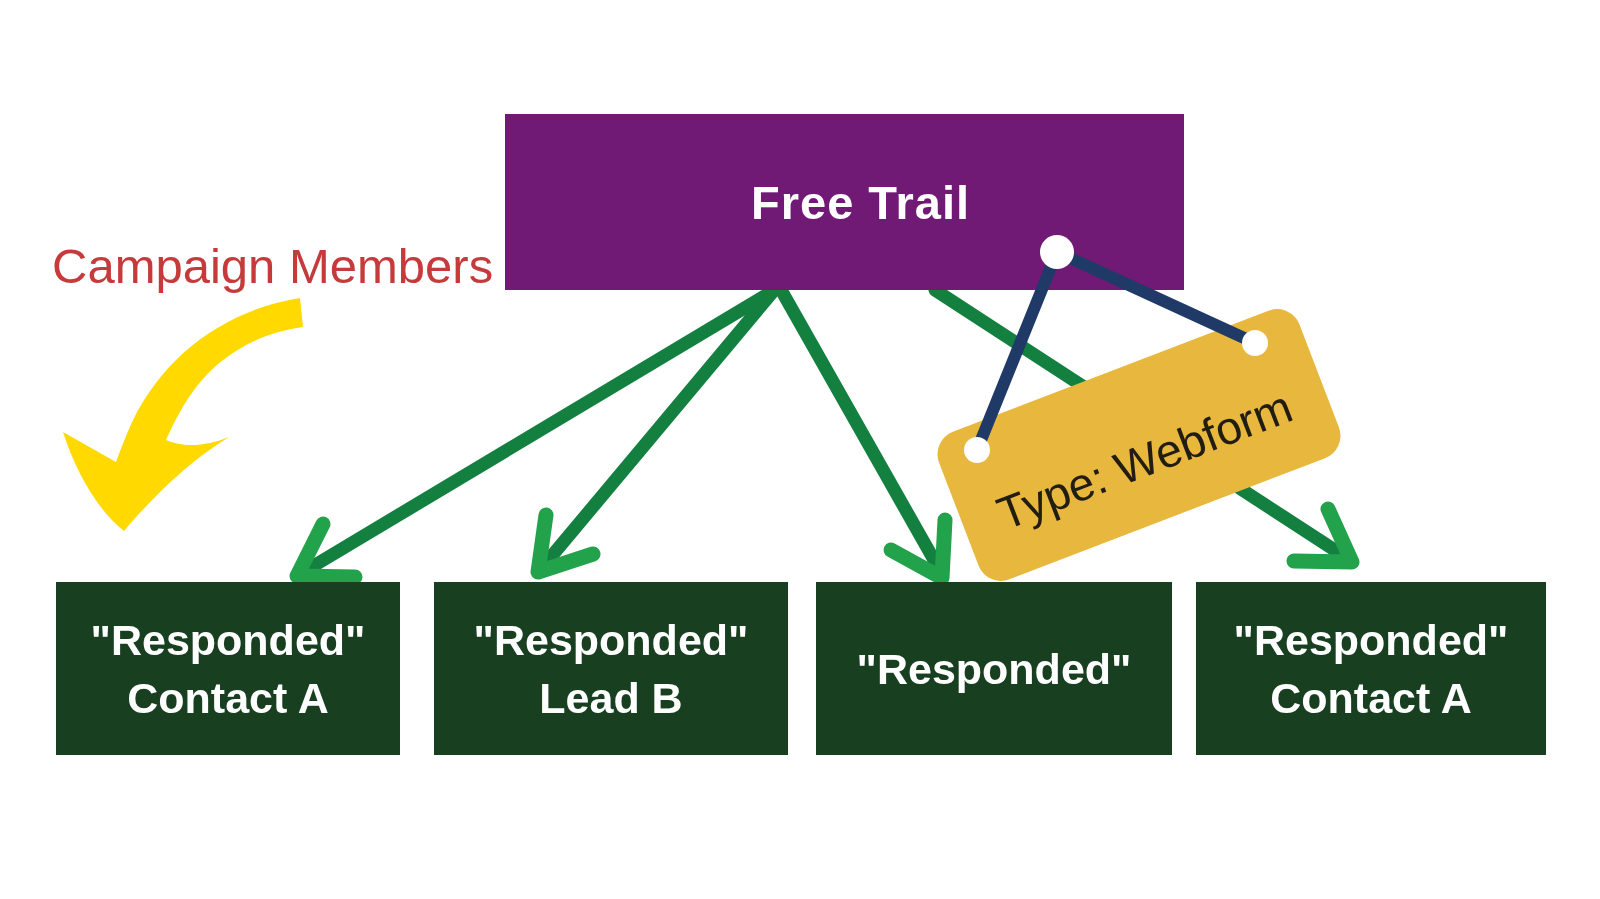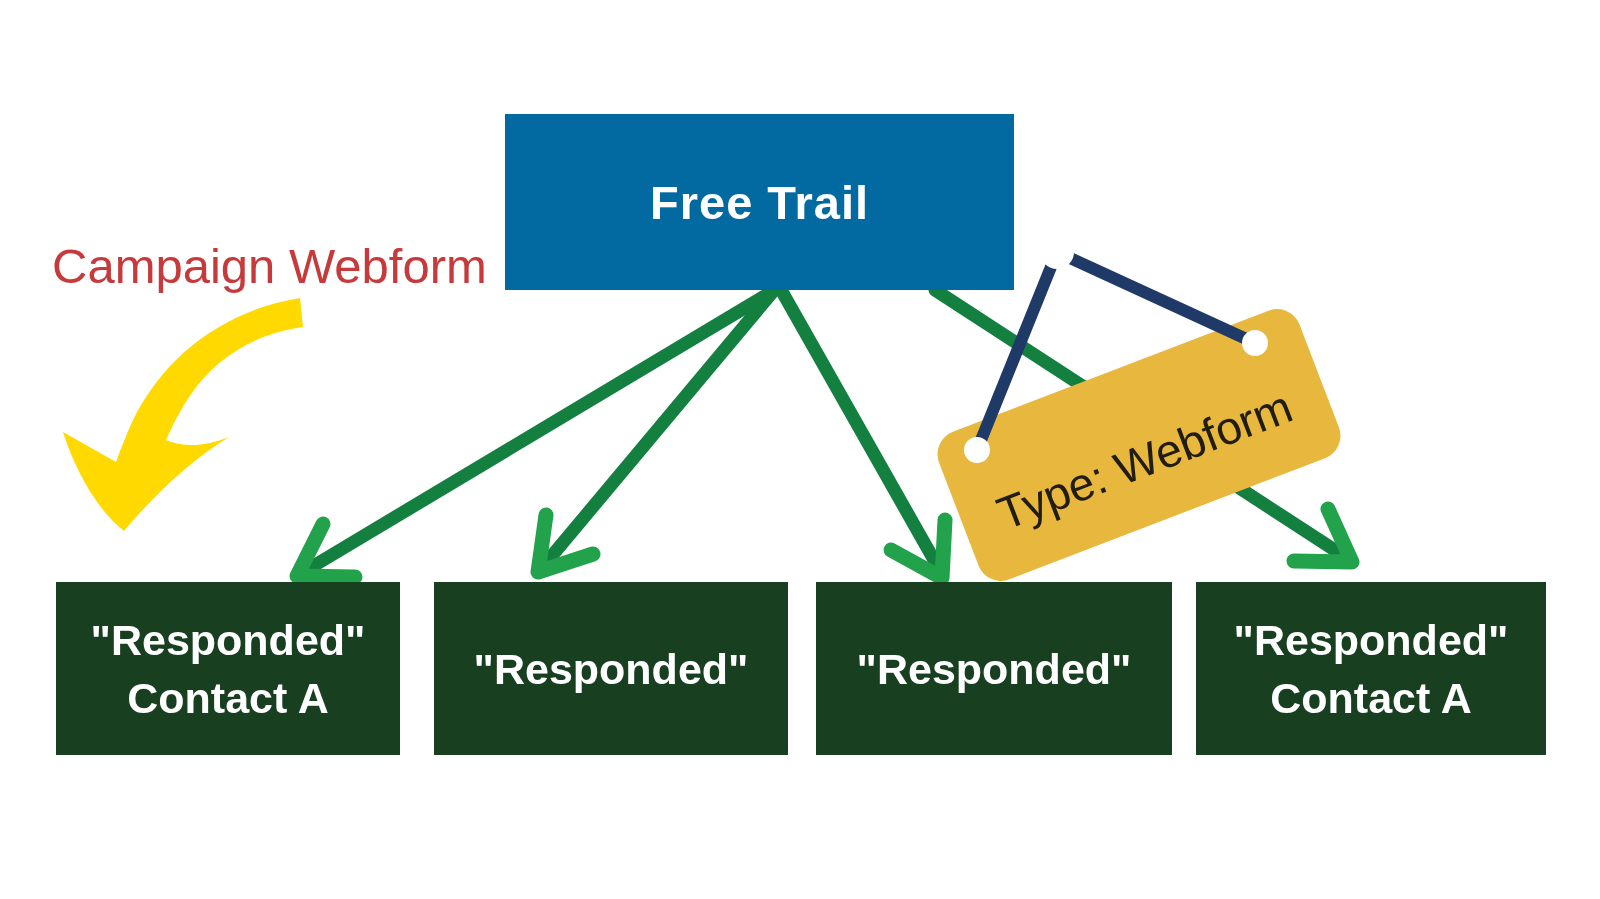--- a/index.html
+++ b/index.html
@@ -22,27 +22,28 @@
     width: 1600px;
     height: 899px;
   }
   .layer-connectors { z-index: 1; }
   .layer-strings    { z-index: 5; }
 
   .root-box {
     position: absolute;
     left: 505px;
     top: 114px;
-    width: 509px;
+    width: 647px;
     height: 176px;
-    background: #0369a1;
+    background: #701a75;
     display: flex;
     align-items: center;
     justify-content: center;
     z-index: 2;
+    padding-left: 32px;
   }
   .root-box .label {
     color: #ffffff;
     font-size: 47px;
     font-weight: bold;
     letter-spacing: 1px;
   }
 
   .annotation {
     position: absolute;
@@ -123,41 +124,42 @@
       <path d="M593 554 L538 572 L546 515"></path>
       <path d="M945 520 L942 578 L891 550"></path>
       <path d="M1328 509 L1352 562 L1294 561"></path>
     </g>
   </svg>
 
   <div class="root-box">
     <span class="label">Free Trail</span>
   </div>
 
-  <div class="annotation">Campaign Webform</div>
+  <div class="annotation">Campaign Members</div>
 
   <svg class="layer swoosh" viewBox="0 0 1600 899">
     <path fill="#ffd900" d="M 300 298
              C 225 310 165 355 133 420
              C 127 433 121 448 116 462
              L 63 432
              C 75 470 97 510 124 531
              C 151 499 188 462 229 437
              C 207 446 184 448 166 440
              C 175 420 184 403 197 386
              C 223 353 260 333 303 327
              Z"></path>
   </svg>
 
   <div class="leaf-box leaf-1">
     <span class="line">"Responded"</span>
     <span class="line">Contact A</span>
   </div>
   <div class="leaf-box leaf-2">
     <span class="line">"Responded"</span>
+    <span class="line">Lead B</span>
   </div>
   <div class="leaf-box leaf-3">
     <span class="line">"Responded"</span>
   </div>
   <div class="leaf-box leaf-4">
     <span class="line">"Responded"</span>
     <span class="line">Contact A</span>
   </div>
 
   <div class="hang-tag">

